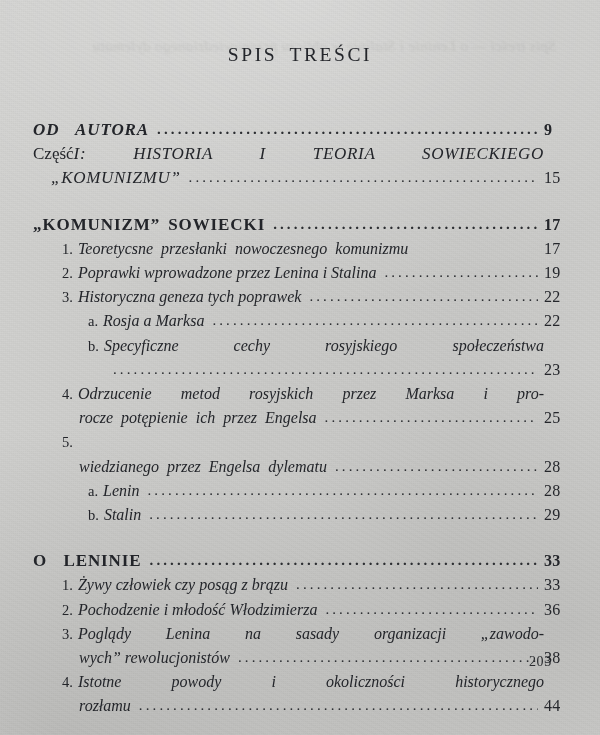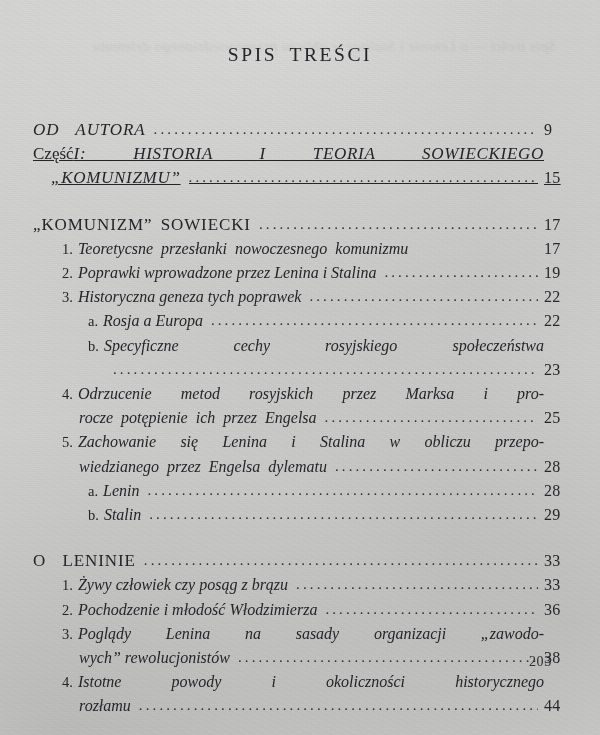--- a/index.html
+++ b/index.html
@@ -117,22 +117,22 @@
   }
 
   
   .just {
     text-align: justify;
     text-align-last: justify;
     white-space: normal;
   }
 
   
-  .lvl-head      { padding-left: 33px; font-style: normal; font-size: 17px; letter-spacing: .9px; word-spacing: 3px; }
-  .lvl-part      { padding-left: 33px; font-size: 17px; text-decoration: underline; }
+  .lvl-head      { padding-left: 33px; font-style: normal; font-size: 17px; letter-spacing: .9px; word-spacing: 3px; font-weight: bold; }
+  .lvl-part      { padding-left: 33px; font-size: 17px; }
   .lvl-part .txt { font-style: italic; letter-spacing: .7px; }
   .lvl-part .roman { font-style: normal; }
   .lvl-item      { padding-left: 62px; font-style: italic; font-size: 16px; }
   .lvl-sub       { padding-left: 88px; font-style: italic; font-size: 16px; }
 
   .num-marker {
     font-style: normal;
     font-size: 14.5px;
     margin-right: 5px;
     display: inline-block;
@@ -206,21 +206,21 @@
         <div class="rowline">
           <span class="num-marker">3.</span>
           <span class="txt">Historyczna geneza tych poprawek</span>
           <span class="leader">...........................................................................................</span>
           <span class="pagenum">22</span>
         </div>
       </div>
       <div class="entry lvl-sub">
         <div class="rowline">
           <span class="num-marker">a.</span>
-          <span class="txt">Rosja a Europa</span>
+          <span class="txt">Rosja a Marksa</span>
           <span class="leader">...........................................................................................</span>
           <span class="pagenum">22</span>
         </div>
       </div>
       <div class="entry lvl-sub">
         <div class="rowline">
           <span class="num-marker">b.</span>
           <span class="txt just" style="flex: 1 1 auto;">Specyficzne   cechy   rosyjskiego   społeczeństwa</span>
           <span class="pagenum"></span>
         </div>
@@ -237,21 +237,20 @@
         </div>
         <div class="rowline" style="padding-left: 17px;">
           <span class="txt">rocze  potępienie  ich  przez  Engelsa</span>
           <span class="leader">...........................................................................................</span>
           <span class="pagenum">25</span>
         </div>
       </div>
       <div class="entry lvl-item">
         <div class="rowline">
           <span class="num-marker">5.</span>
-          <span class="txt just" style="flex: 1 1 auto;">Zachowanie się Lenina i Stalina w obliczu przepo-</span>
           <span class="pagenum"></span>
         </div>
         <div class="rowline" style="padding-left: 17px;">
           <span class="txt">wiedzianego  przez  Engelsa  dylematu</span>
           <span class="leader">...........................................................................................</span>
           <span class="pagenum">28</span>
         </div>
       </div>
       <div class="entry lvl-sub">
         <div class="rowline">

